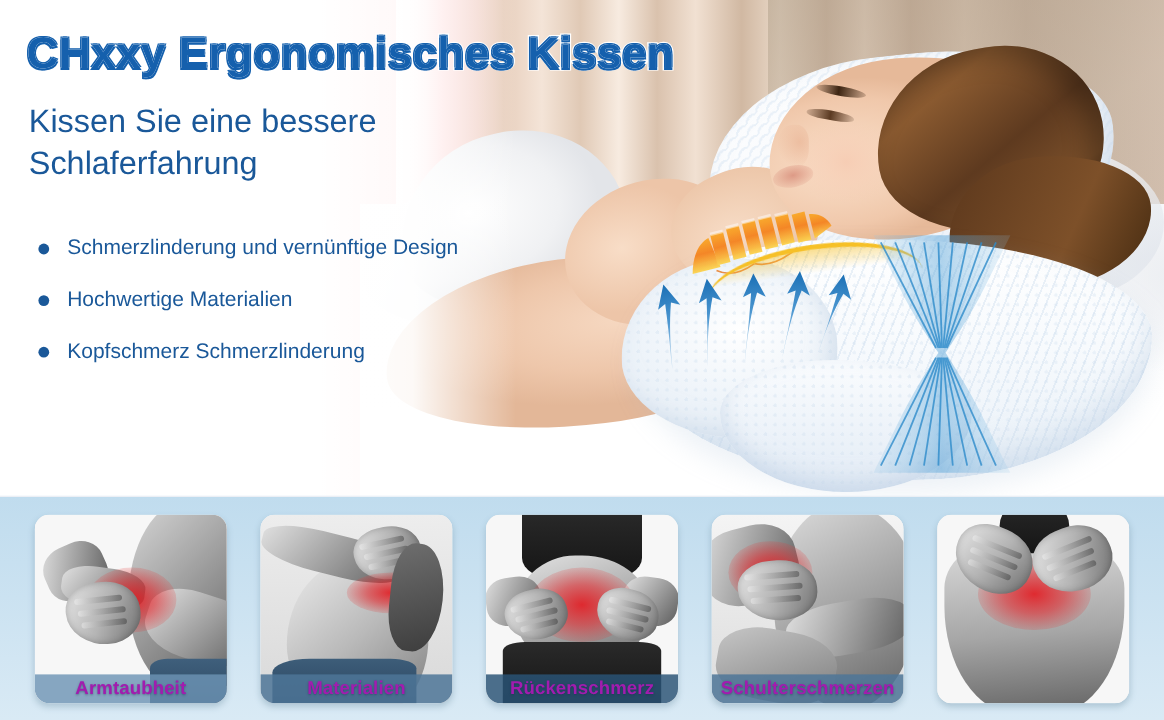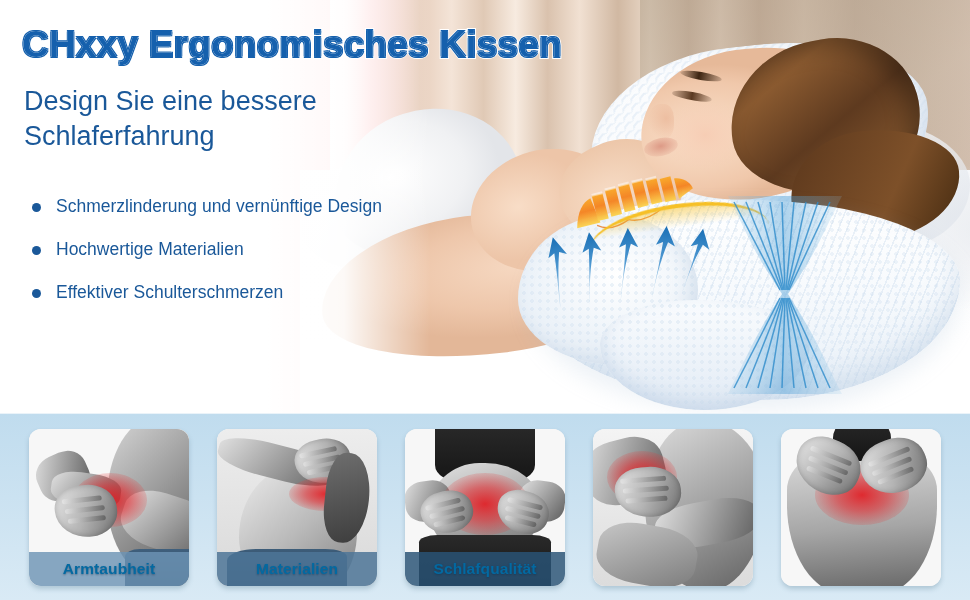--- a/index.html
+++ b/index.html
@@ -266,23 +266,23 @@
     background:#dfeaf2;
     box-shadow:0 3px 5px rgba(92,126,150,0.33);
     overflow:hidden;
   }
   .card .photo {
     position:absolute; inset:0;
     background:#f3f3f3;
     overflow:hidden;
   }
   .card .label {
-    position:absolute; left:0; right:0; bottom:0; height:34px;
+    position:absolute; left:0; right:0; bottom:0; height:24px;
     display:flex; align-items:center; justify-content:center;
-    color:#0369a1; font-size:15.5px; font-weight:bold;
+    color:#a21caf; font-size:15.5px; font-weight:bold;
     letter-spacing:0.1px; white-space:nowrap;
     text-shadow:0 1px 2px rgba(20,45,70,0.45);
   }
   .label.light { background:rgba(108,148,180,0.82); }
   .label.dark  { background:rgba(42,84,118,0.84); }
   .label.mid   { background:rgba(78,118,152,0.85); }
 
   
   .torso {
     position:absolute;
@@ -428,34 +428,34 @@
           <line x1="74" y1="198" x2="66" y2="108"></line>
         <line x1="86" y1="198" x2="67" y2="108"></line>
           <line x1="98" y1="198" x2="68" y2="108"></line>
         <line x1="110" y1="198" x2="69" y2="108"></line>
       </g>
     </svg>
 
     <div id="hero-left-wash"></div>
 
     <h1 id="title">CHxxy Ergonomisches Kissen</h1>
-    <h2 id="subtitle">Design Sie eine bessere Schlaferfahrung</h2>
+    <h2 id="subtitle">Kissen Sie eine bessere Schlaferfahrung</h2>
 
     <ul id="bullet-list">
       <li>
         <span class="dot"></span>
         <span>Schmerzlinderung und vernünftige Design</span>
       </li>
       <li>
         <span class="dot"></span>
         <span>Hochwertige Materialien</span>
       </li>
       <li>
         <span class="dot"></span>
-        <span>Effektiver Schulterschmerzen</span>
+        <span>Kopfschmerz Schmerzlinderung</span>
       </li>
     </ul>
   </section>
 
   <section id="symptoms">
     <div id="cards">
 
       <div class="card">
         <div class="photo">
           <div class="whitebg"></div>
@@ -504,37 +504,38 @@
             <span class="finger" style="left:8px;top:19px;width:36px;"></span>
             <span class="finger" style="left:10px;top:28px;width:32px;"></span>
           </div>
           <div class="hand" style="left:92px;top:62px;width:52px;height:42px;transform:rotate(14deg);">
             <span class="finger" style="left:8px;top:10px;width:36px;"></span>
             <span class="finger" style="left:8px;top:19px;width:36px;"></span>
             <span class="finger" style="left:10px;top:28px;width:32px;"></span>
           </div>
           <div class="darkclothes" style="left:14px;top:106px;width:132px;height:52px;border-radius:14% 14% 0 0;"></div>
         </div>
-        <div class="label dark">Schlafqualität</div>
+        <div class="label dark">Rückenschmerz</div>
       </div>
 
       <div class="card">
         <div class="photo">
           <div class="whitebg" style="background:linear-gradient(to bottom,#f4f4f4,#dcdcdc);"></div>
           <div class="torso" style="left:52px;top:-8px;width:120px;height:170px;background:linear-gradient(150deg,#dedede,#9c9c9c 55%,#5f5f5f);"></div>
           <div class="limb" style="left:-8px;top:10px;width:80px;height:64px;transform:rotate(-14deg);"></div>
           <div class="limb" style="left:62px;top:72px;width:104px;height:44px;transform:rotate(-10deg);"></div>
           <div class="pain" style="left:14px;top:22px;width:70px;height:52px;"></div>
           <div class="hand" style="left:22px;top:38px;width:66px;height:50px;transform:rotate(-4deg);">
             <span class="finger" style="left:6px;top:10px;width:46px;"></span>
             <span class="finger" style="left:8px;top:20px;width:46px;"></span>
             <span class="finger" style="left:10px;top:30px;width:42px;"></span>
           </div>
           <div class="limb" style="left:4px;top:96px;width:100px;height:60px;transform:rotate(10deg);background:linear-gradient(150deg,#c9c9c9,#7a7a7a);"></div>
         </div>
+        <div class="label mid">Schulterschmerzen</div>
       </div>
 
       <div class="card">
         <div class="photo">
           <div class="whitebg"></div>
           <div class="torso" style="left:6px;top:16px;width:150px;height:150px;background:linear-gradient(175deg,#e0e0e0,#a6a6a6 55%,#616161);border-radius:44% 44% 40% 40% / 30% 30% 60% 60%;"></div>
           <div class="darkclothes" style="left:52px;top:-14px;width:58px;height:46px;border-radius:50% 50% 40% 40%;"></div>
           <div class="pain" style="left:34px;top:36px;width:94px;height:60px;"></div>
           <div class="hand" style="left:14px;top:10px;width:66px;height:54px;transform:rotate(22deg);">
             <span class="finger" style="left:10px;top:14px;width:44px;"></span>

